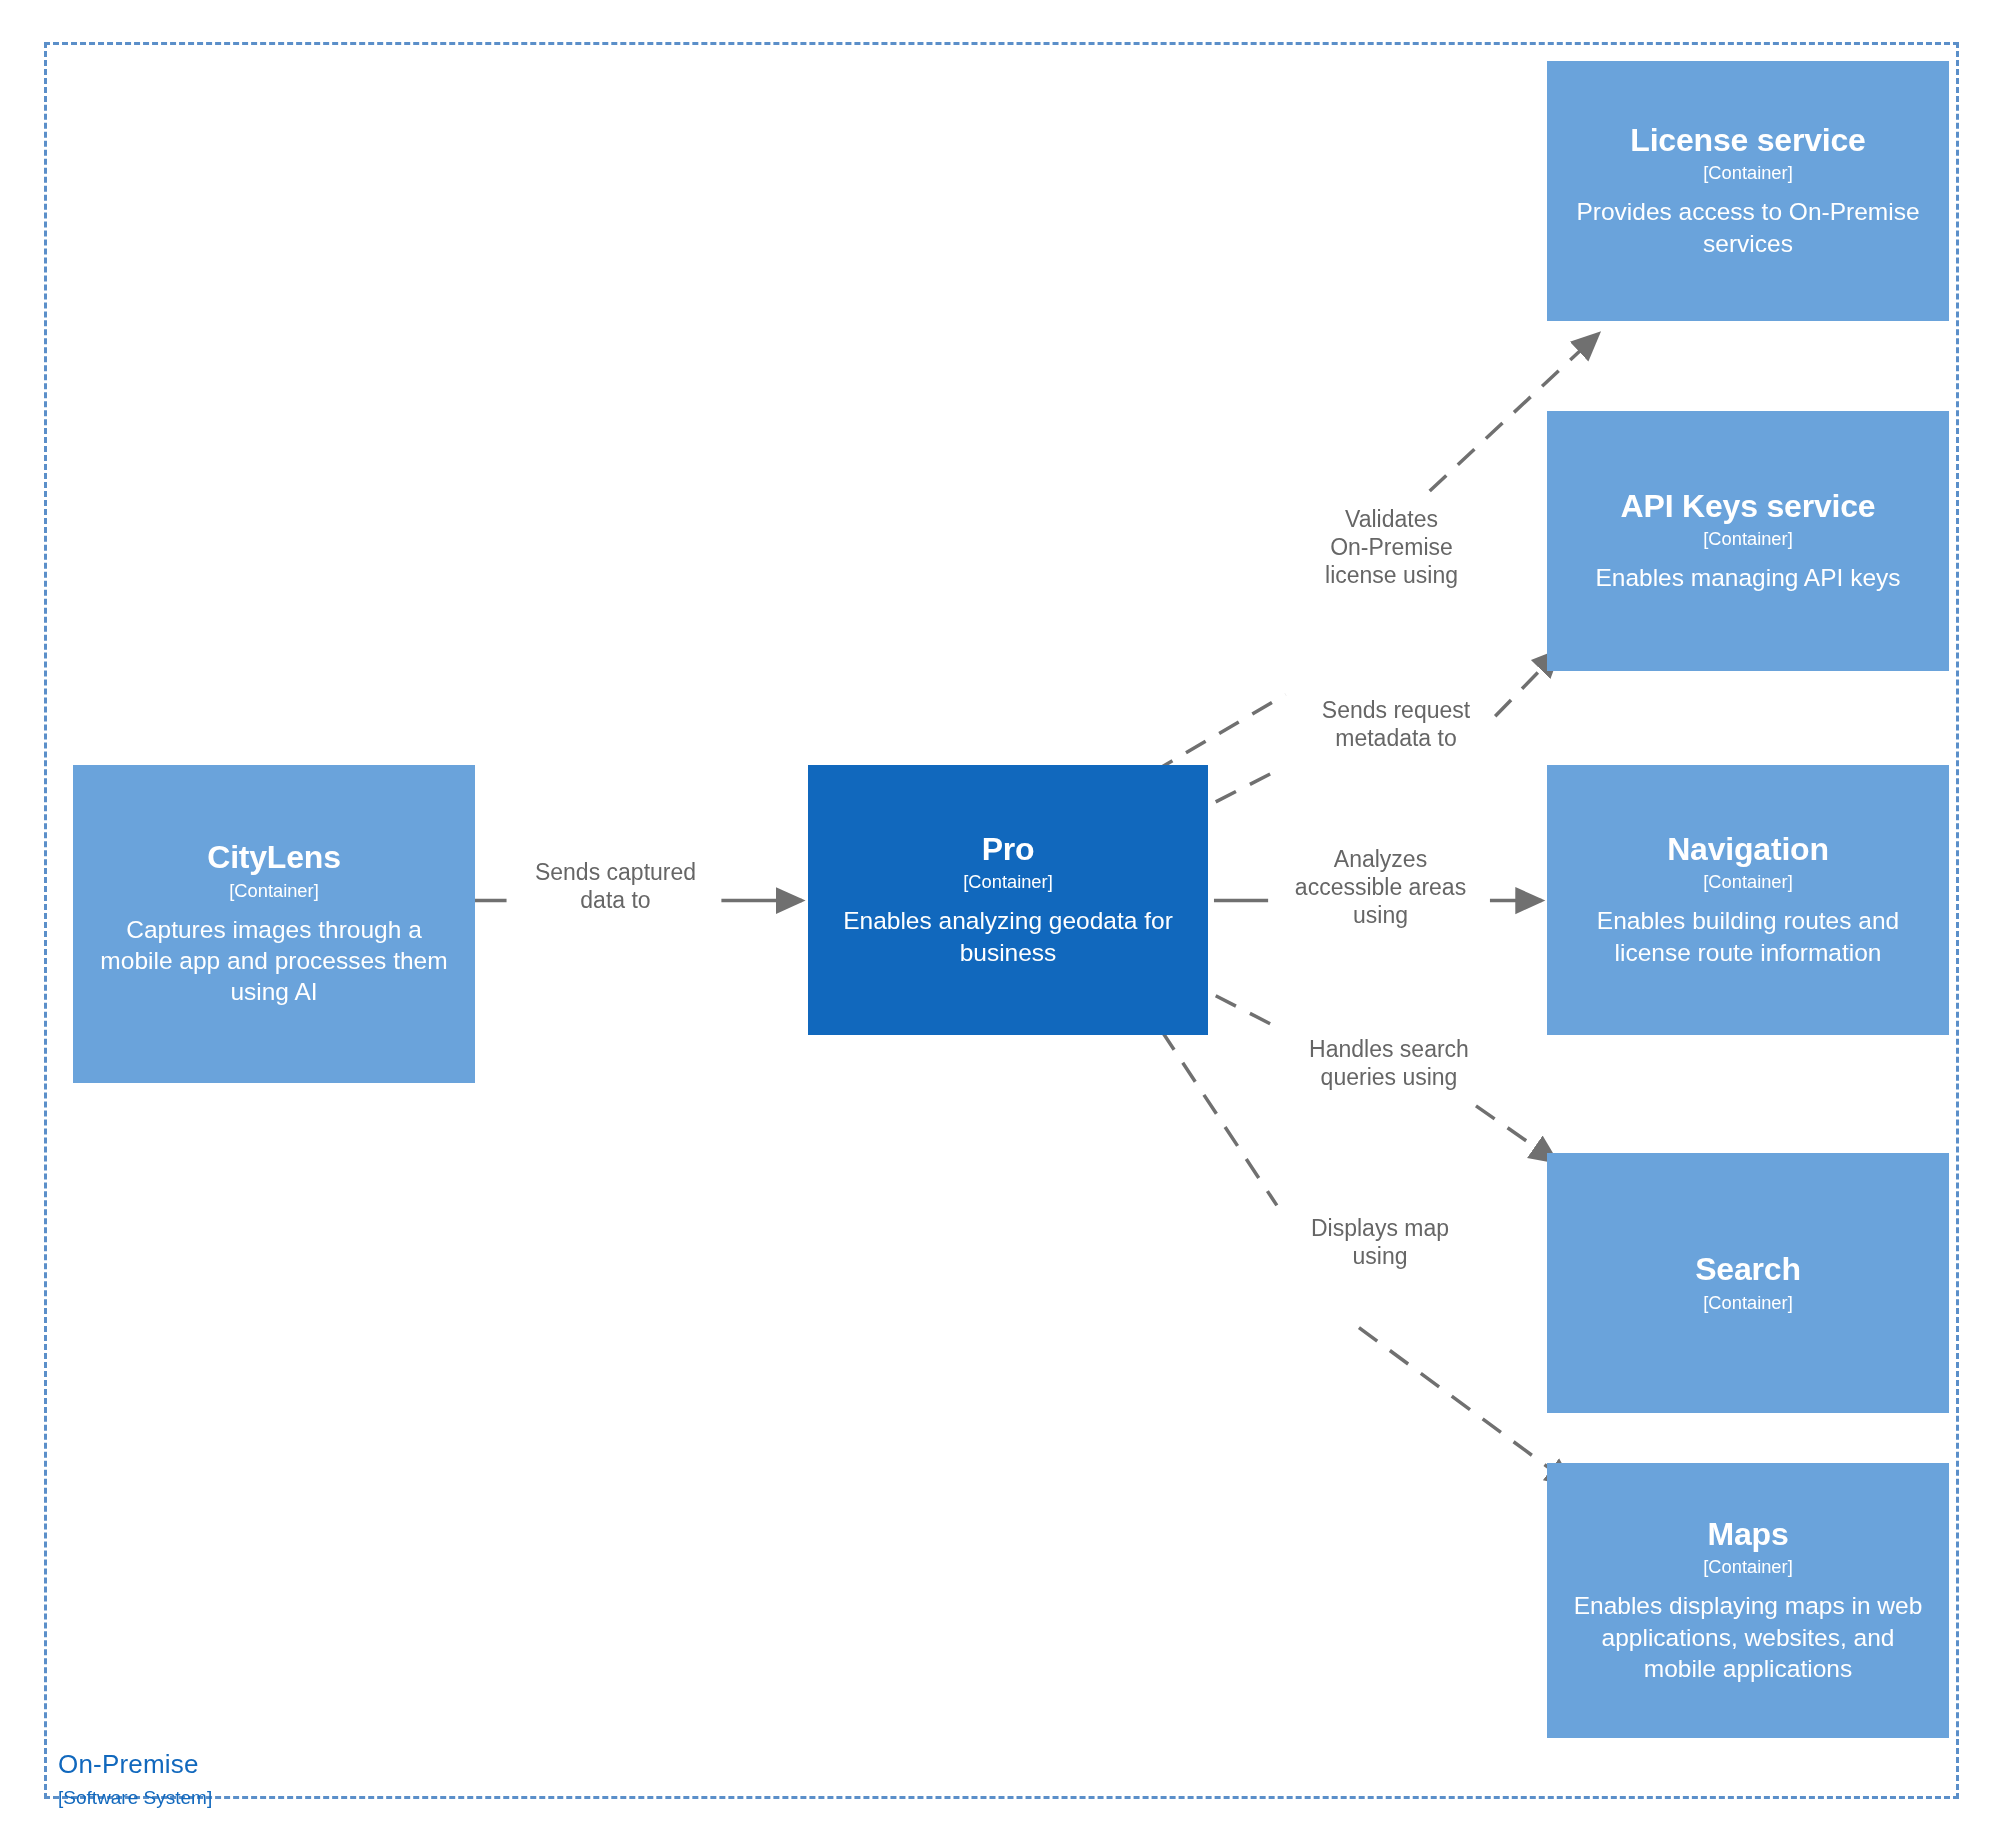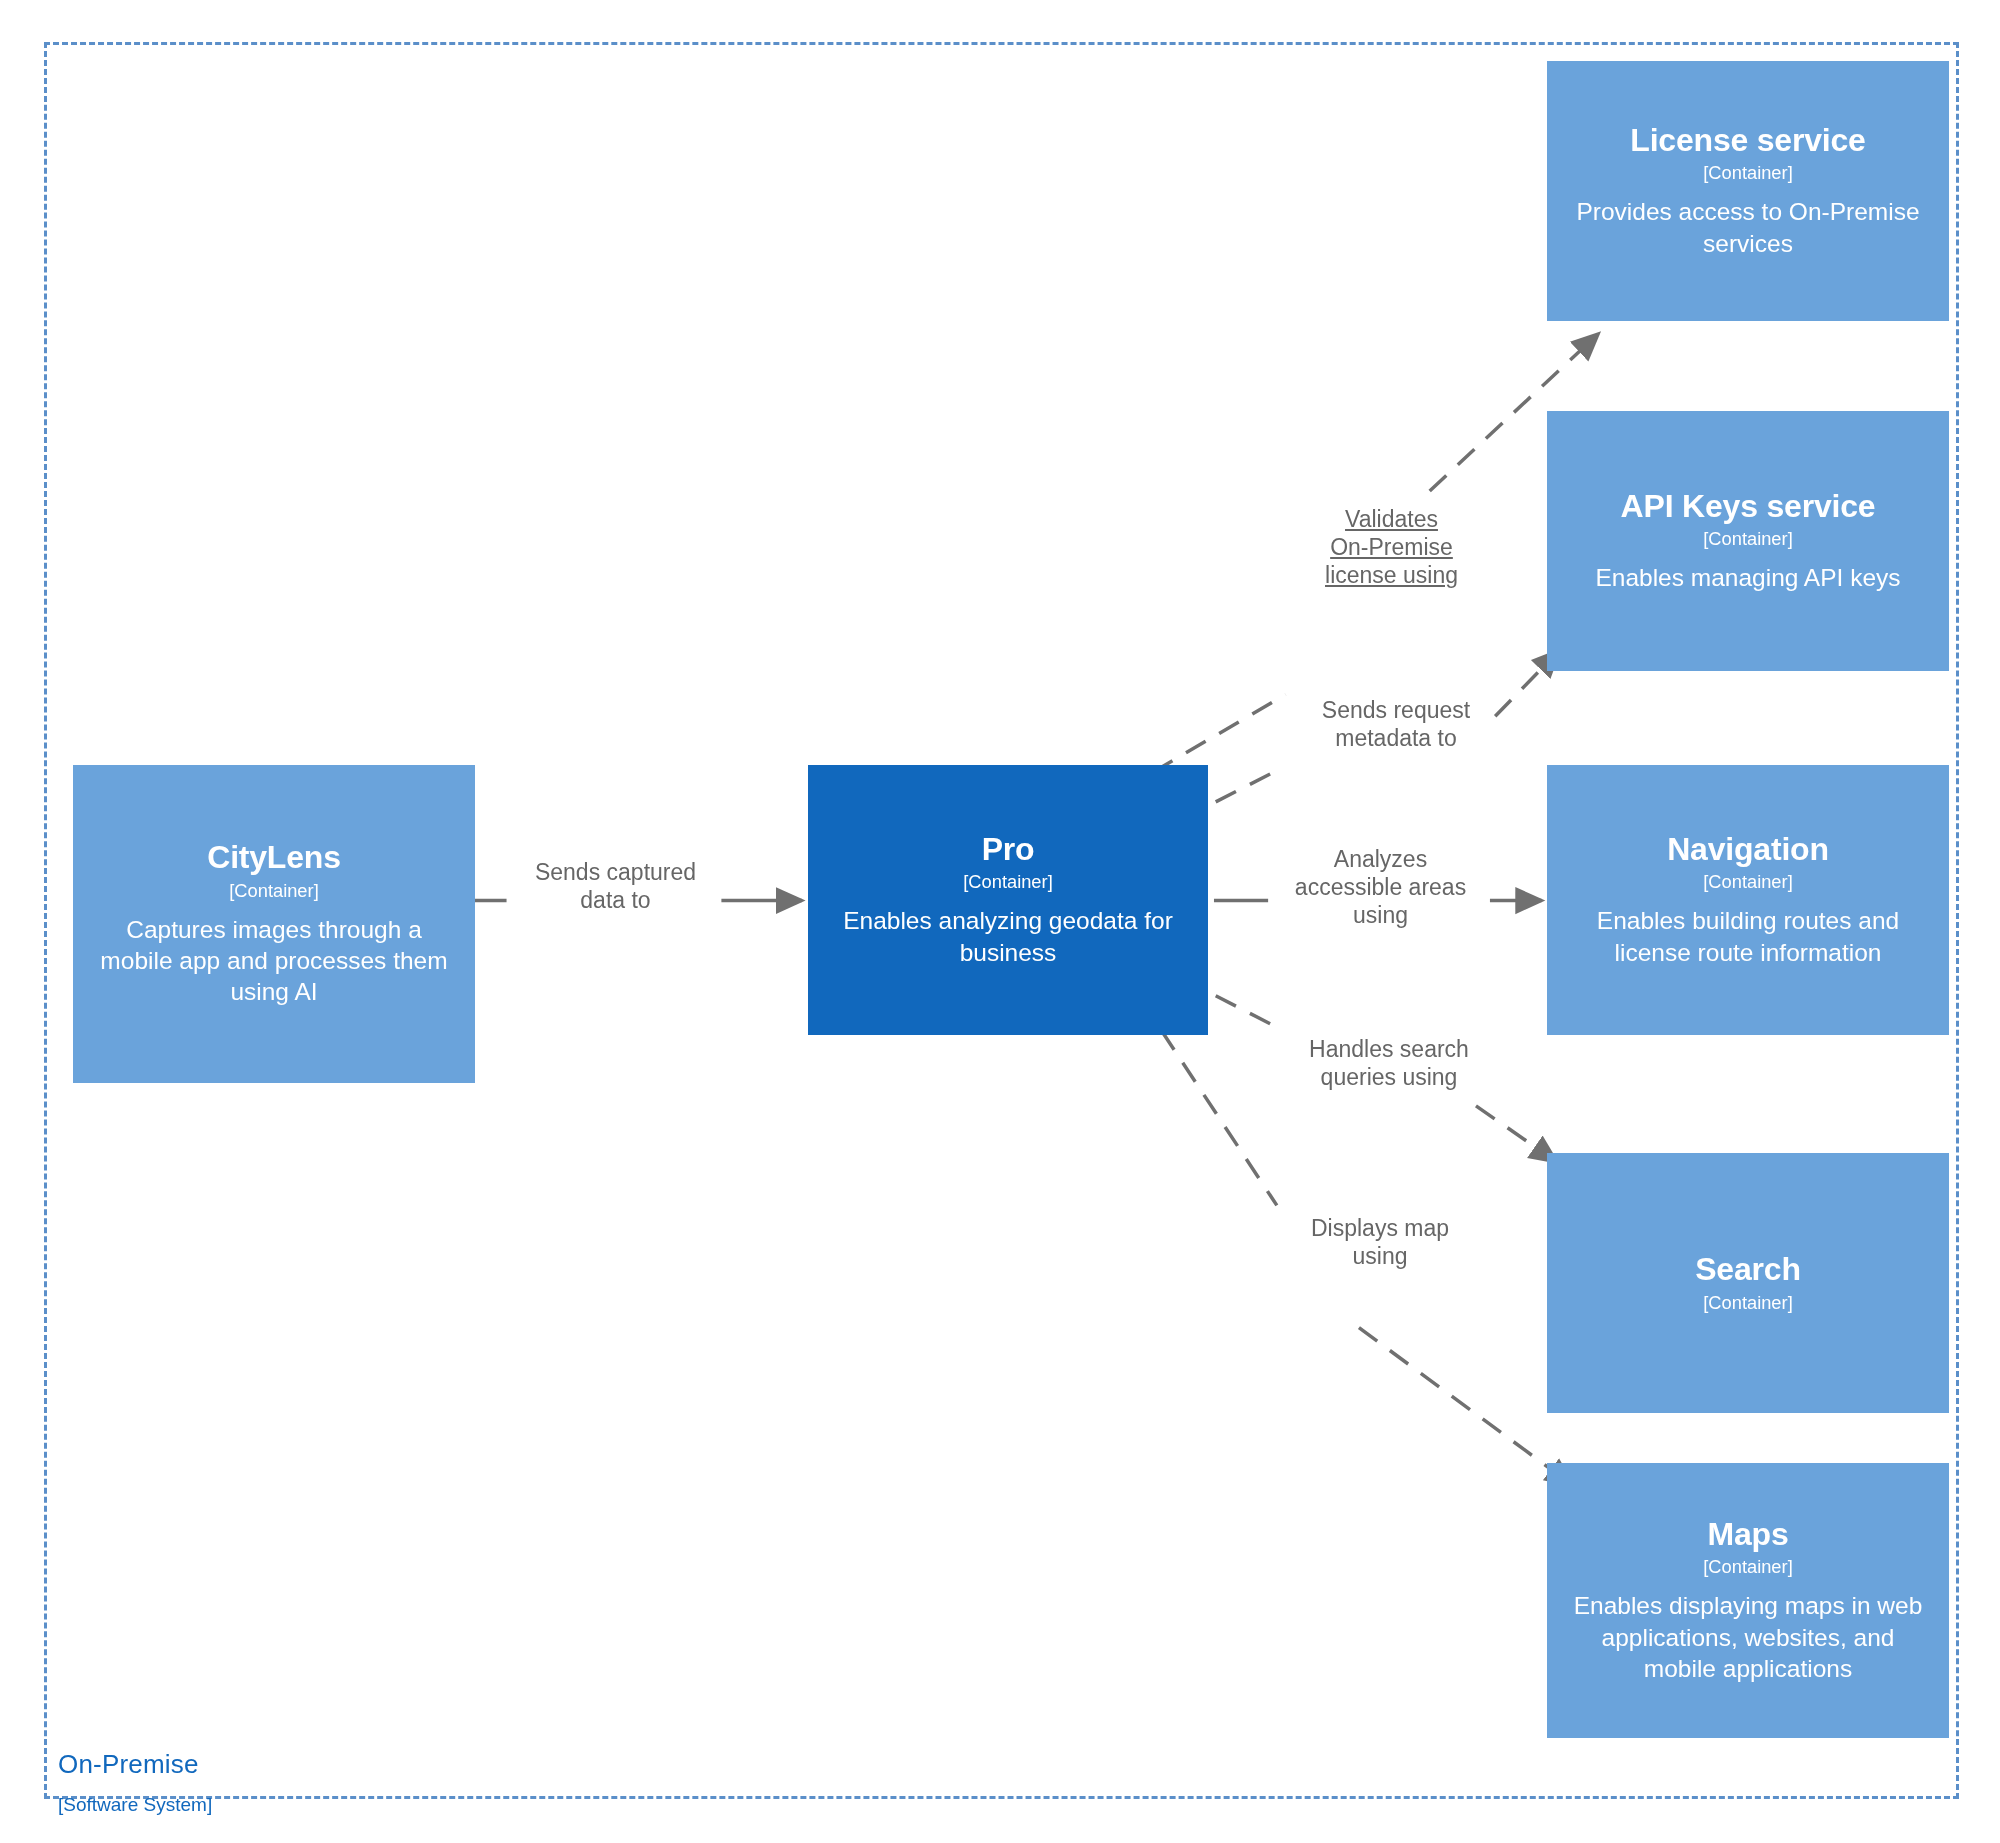--- a/index.html
+++ b/index.html
@@ -44,21 +44,21 @@
   .boundary-label .bl-name {
     display: block;
     font-size: 26px;
     font-weight: 400;
     letter-spacing: 0.2px;
   }
   .boundary-label .bl-type {
     display: block;
     font-size: 19px;
     font-weight: 400;
-    margin-top: 14px;
+    margin-top: 7px;
   }
 
   
   .node {
     position: absolute;
     box-sizing: border-box;
     display: flex;
     flex-direction: column;
     align-items: center;
     justify-content: center;
@@ -112,21 +112,21 @@
   .edge-label {
     position: absolute;
     color: #666666;
     font-size: 23px;
     line-height: 1.22;
     text-align: center;
     white-space: pre-line;
   }
 
   #lbl-sends-captured   { left: 515px;  top: 858px;  width: 201px; }
-  #lbl-validates        { left: 1291px; top: 505px;  width: 201px; text-decoration: underline; }
+  #lbl-validates        { left: 1291px; top: 505px;  width: 201px; }
   #lbl-sends-request    { left: 1291px; top: 696px;  width: 210px; }
   #lbl-analyzes         { left: 1280px; top: 845px;  width: 201px; }
   #lbl-handles-search   { left: 1284px; top: 1035px; width: 210px; }
   #lbl-displays-map     { left: 1284px; top: 1214px; width: 192px; }
 </style>
 </head>
 <body>
 
 <div id="canvas">
 

